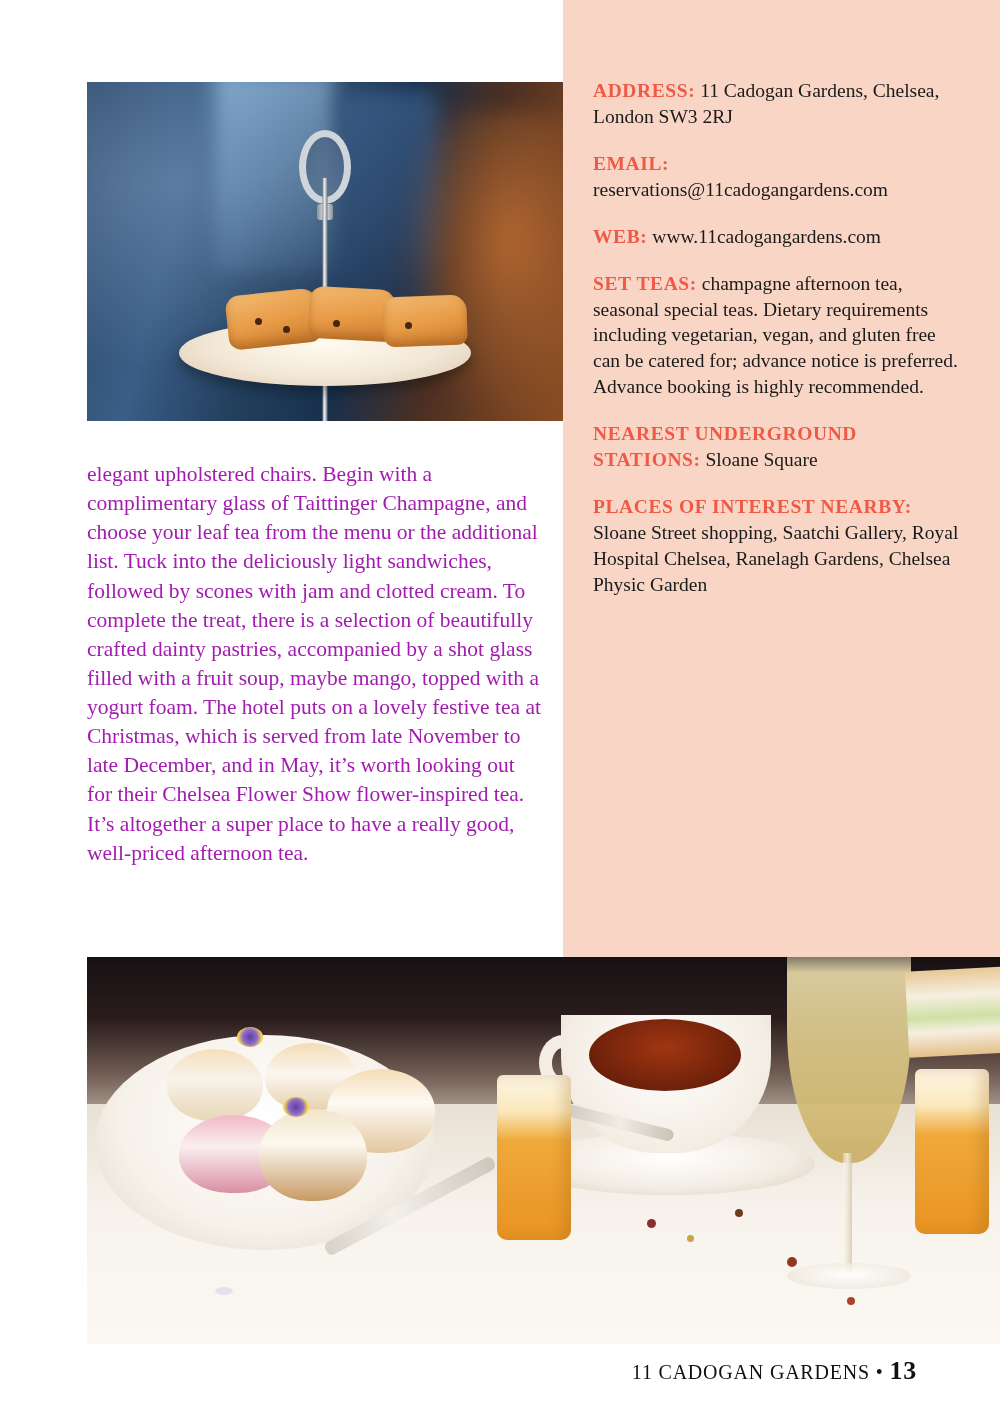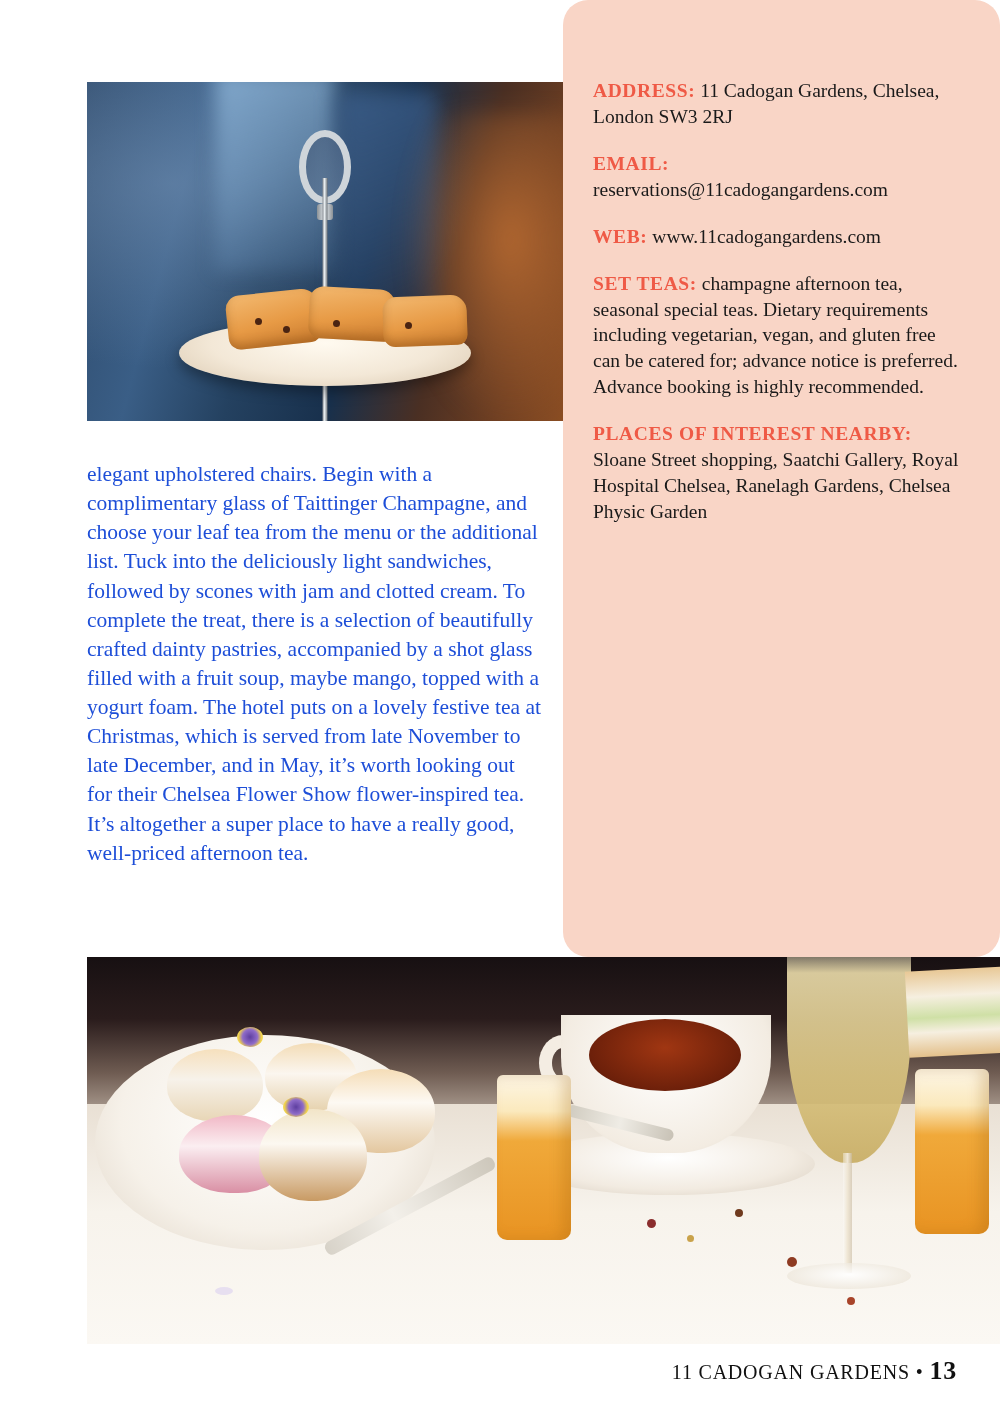--- a/index.html
+++ b/index.html
@@ -18,21 +18,20 @@
 
   
   .info-panel {
     position: absolute;
     left: 563px;
     top: 0;
     width: 437px;
     height: 957px;
     background: #f9d5c6;
     padding: 78px 36px 0 30px;
-    border-radius: 25px;
   }
   .info-block {
     margin-bottom: 21px;
     font-size: 19.5px;
     line-height: 1.33;
     color: #1a1a1a;
   }
   .info-block:last-child { margin-bottom: 0; }
   .lbl {
     color: #ef5a46;
@@ -106,21 +105,21 @@
   .pt-s3 { left: 296px; top: 214px; width: 84px; height: 50px; transform: rotate(-2deg); }
   .pt-dot { position: absolute; width: 7px; height: 7px; border-radius: 50%; background: #4a2412; }
 
   
   .body-copy {
     position: absolute;
     left: 87px; top: 460px;
     width: 455px;
     font-size: 21.5px;
     line-height: 1.355;
-    color: #1d4ed8;
+    color: #a21caf;
     text-align: left;
   }
 
   
   .photo-bottom {
     position: absolute;
     left: 87px; top: 957px;
     width: 913px; height: 387px;
     overflow: hidden;
     background: #efe9e2;
@@ -200,21 +199,21 @@
     background: linear-gradient(90deg, #cfcabe, #efece5 50%, #c8c2b6);
     transform: rotate(14deg); border-radius: 8px;
   }
   .pb-crumb { position: absolute; border-radius: 50%; }
 
   
   .footer {
     position: absolute;
     right: 0; top: 1356px;
     width: 1000px;
-    padding-right: 43px;
+    padding-right: 83px;
     text-align: right;
     font-size: 20px;
     letter-spacing: 0.8px;
     color: #111;
     font-family: "Liberation Serif", serif;
   }
   .footer .fnum { font-size: 26px; font-weight: bold; }
 </style>
 </head>
 <body>
@@ -258,20 +257,24 @@
       <span class="lbl">WEB:</span>
       <span>www.11cadogangardens.com</span>
     </p>
 
 
     <p class="info-block">
       <span class="lbl">SET TEAS:</span>
       <span>champagne afternoon tea, seasonal special teas. Dietary requirements including vegetarian, vegan, and gluten free can be catered for; advance notice is preferred. Advance booking is highly recommended.</span>
     </p>
 
+    <p class="info-block">
+      <span class="lbl">NEAREST UNDERGROUND STATIONS:</span>
+      <span>Sloane Square</span>
+    </p>
 
     <p class="info-block">
       <span class="lbl">PLACES OF INTEREST NEARBY:</span>
       <span>Sloane Street shopping, Saatchi Gallery, Royal Hospital Chelsea, Ranelagh Gardens, Chelsea Physic Garden</span>
     </p>
 
   </div>
 
   <div class="photo-bottom">
     <div class="pb-bg"></div>

